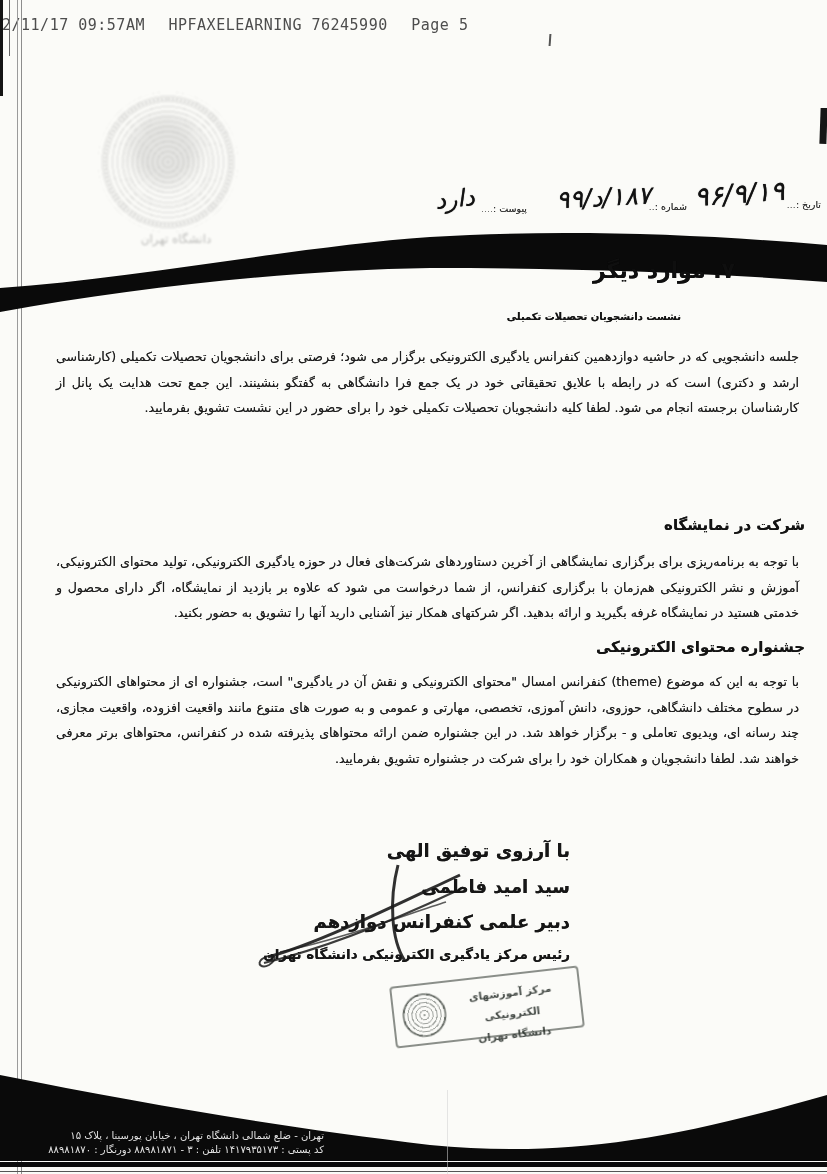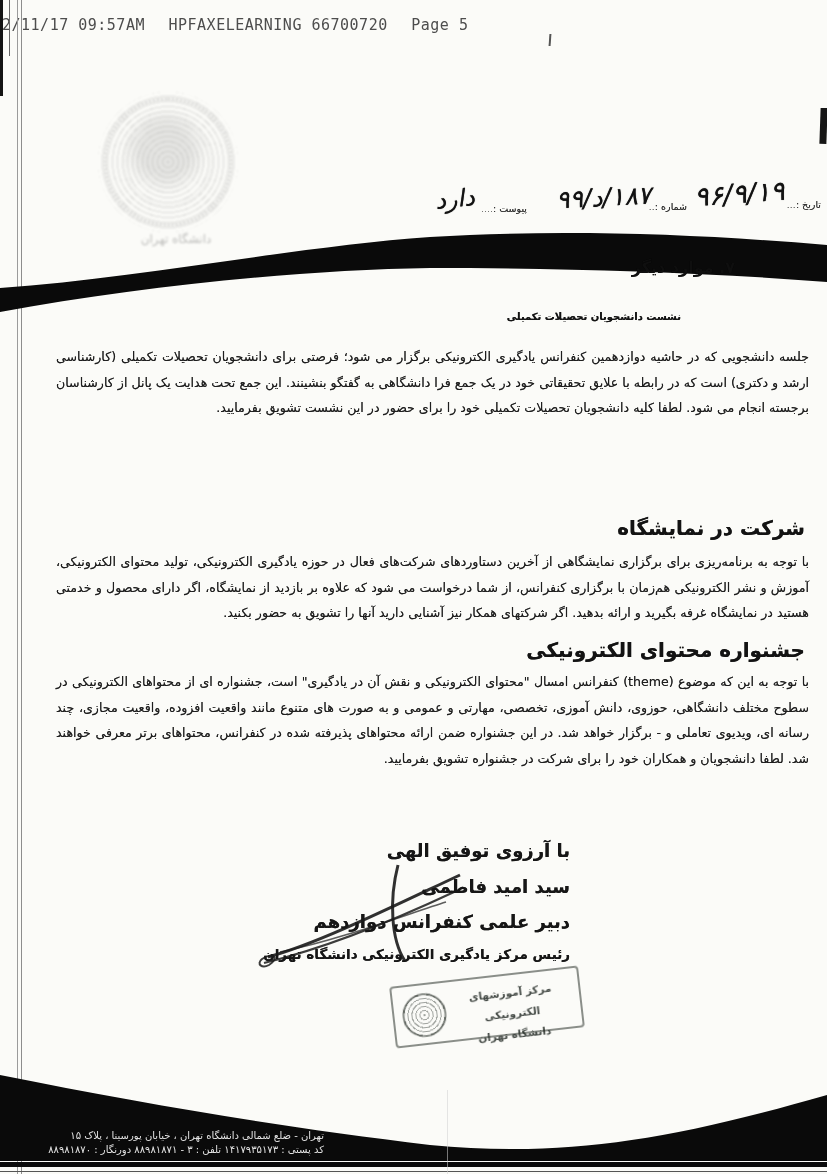--- a/index.html
+++ b/index.html
@@ -48,35 +48,35 @@
   }
   .meta-value{
     position:absolute;direction:rtl;font-style:italic;color:#121212;white-space:nowrap;
     text-shadow:0 0 .7px rgba(0,0,0,.85);
   }
   .meta-dots{color:#777;letter-spacing:1px;}
   
   .rtl{direction:rtl;unicode-bidi:embed;}
   .main-heading{
     position:absolute;right:92px;top:258px;z-index:6;
-    font-size:16px;font-weight:bold;color:#0f0f0f;white-space:nowrap;
+    font-size:22px;font-weight:bold;color:#0f0f0f;white-space:nowrap;
     text-shadow:0 0 .6px rgba(0,0,0,.8);
   }
   .sub-heading-1{
     position:absolute;right:146px;top:311px;
     font-size:10px;font-weight:bold;color:#131313;white-space:nowrap;
     text-shadow:0 0 .6px rgba(0,0,0,.75);
   }
   .section-title{
     position:absolute;right:22px;
-    font-size:20px;font-weight:bold;color:#131313;white-space:nowrap;
+    font-size:15px;font-weight:bold;color:#131313;white-space:nowrap;
     text-shadow:0 0 .6px rgba(0,0,0,.75);
   }
   .para{
-    position:absolute;right:18px;left:56px;text-align:justify;
+    position:absolute;right:28px;left:56px;text-align:justify;
     font-size:12.6px;line-height:25.5px;color:#1e1e1e;
     text-shadow:0 0 .6px rgba(25,25,25,.7);
   }
   
   .closing-line{
     position:absolute;right:257px;font-size:18px;font-weight:bold;color:#161616;
     white-space:nowrap;text-shadow:0 0 .6px rgba(0,0,0,.75);
   }
   svg.signature{position:absolute;left:240px;top:855px;z-index:8;}
   
@@ -100,21 +100,21 @@
     font-size:10px;color:#e3e3e3;white-space:nowrap;z-index:15;letter-spacing:.3px;
   }
 </style>
 </head>
 <body>
 
 <div class="page">
 
   <div class="fax-header">
     <span>2/11/17 09:57AM</span>
-    <span>HPFAXELEARNING 66700720</span>
+    <span>HPFAXELEARNING 76245990</span>
     <span>Page 5</span>
   </div>
 
   <div class="edge-strip-left"></div>
   <div class="vline a"></div>
   <div class="vline b"></div>
   <div class="vline c"></div>
   <div class="tick-mark"></div>
   <div class="right-blob"></div>
   <div class="scanline-bottom"></div>

